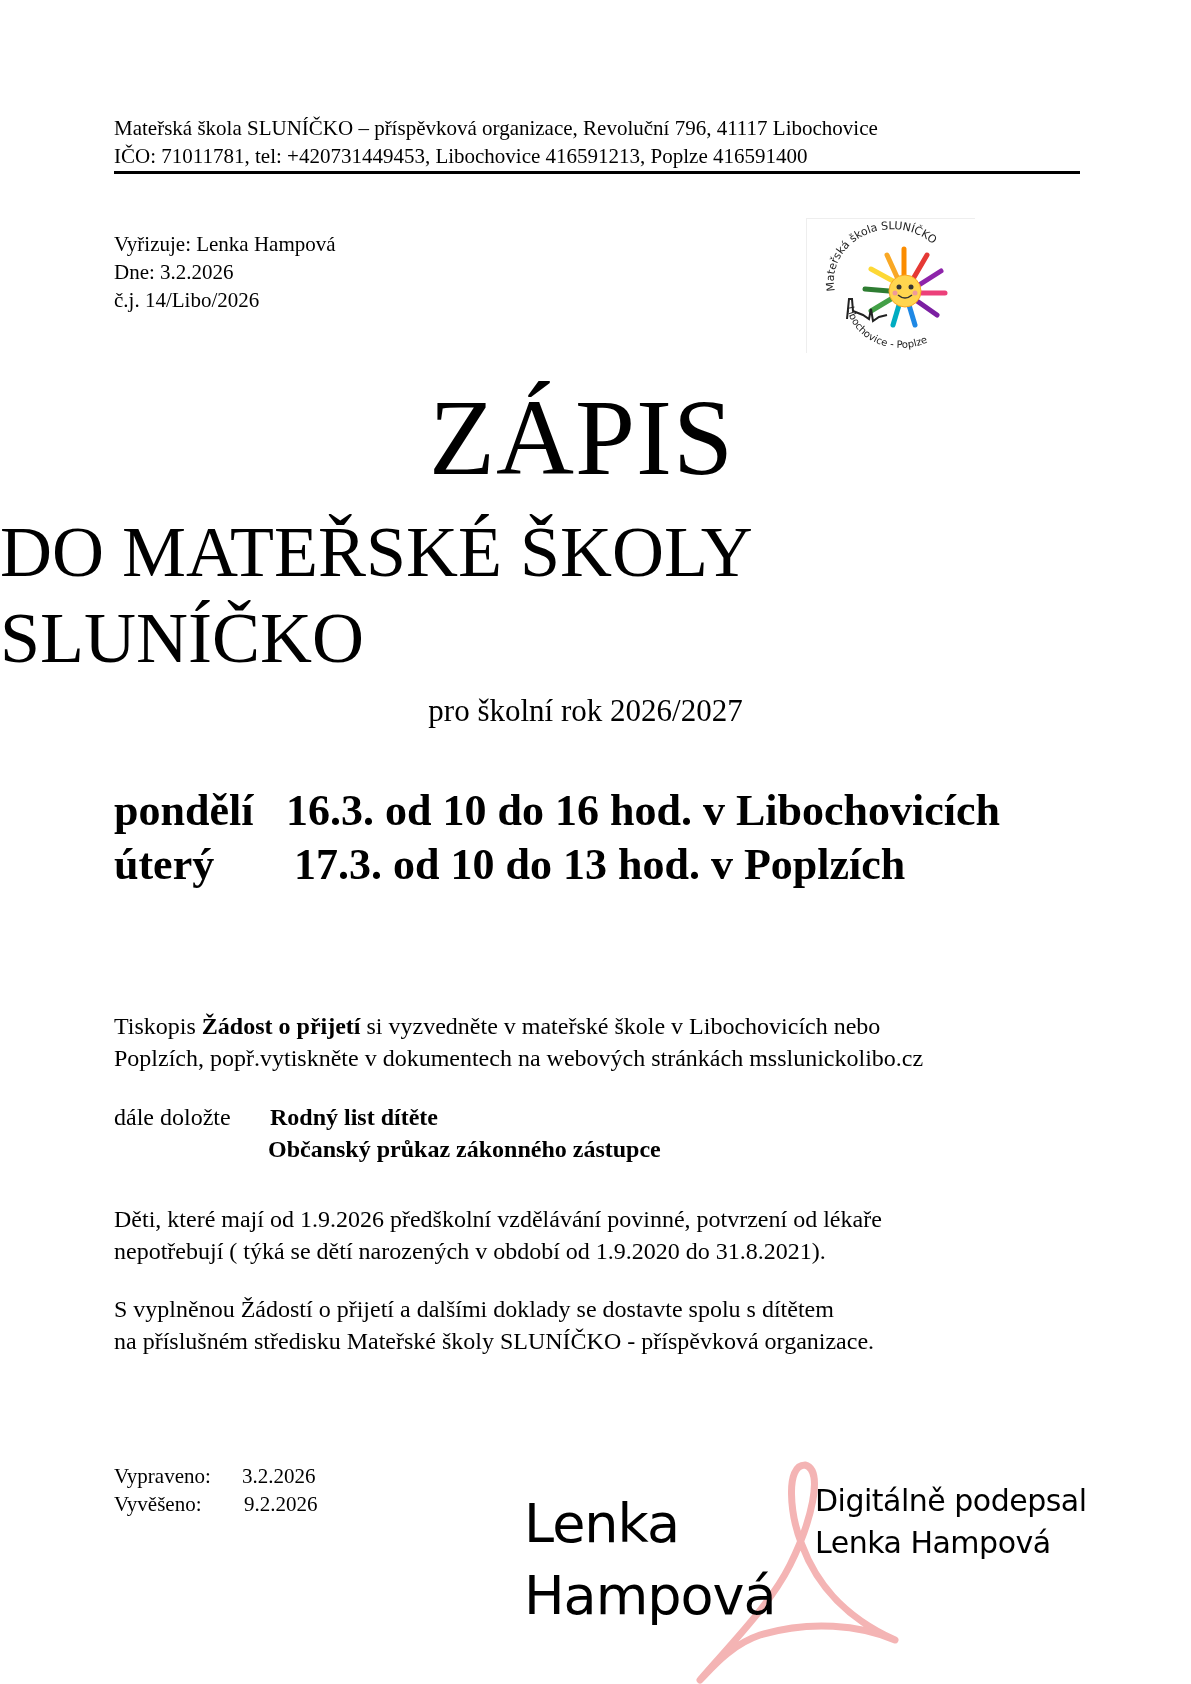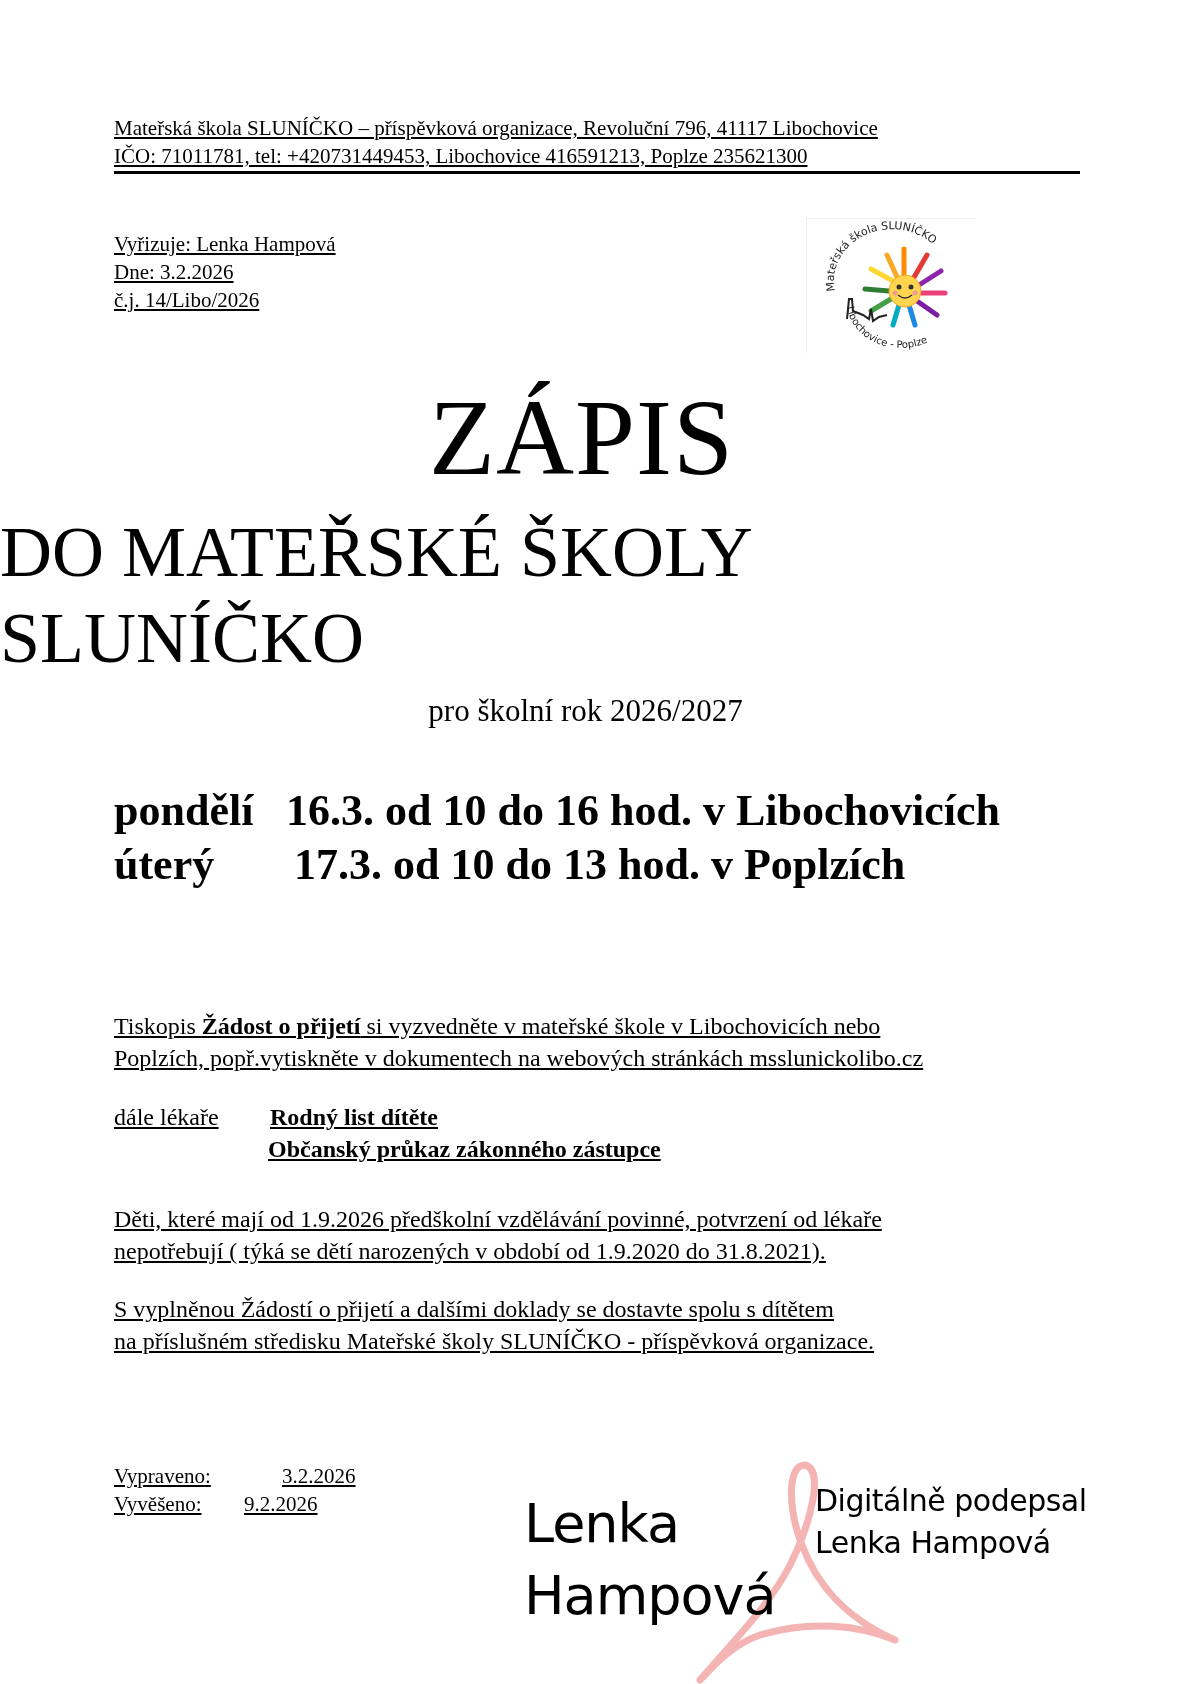--- a/index.html
+++ b/index.html
@@ -1,20 +1,20 @@
 <!DOCTYPE html>
 <html><head>
   <meta charset="utf-8">
   <style>
     html, body { margin: 0; padding: 0; background: #ffffff; }
     body {
       width: 1191px; height: 1684px; position: relative; overflow: hidden;
       font-family: "Liberation Serif", serif; color: #000;
     }
-    .abs { position: absolute; text-decoration: underline; }
+    .abs { position: absolute; }
     .header-line {
       font-size: 21px; line-height: 28px; white-space: nowrap;
     }
     .header-rule {
       position: absolute; left: 114px; top: 171px; width: 966px; height: 3px; background: #000;
     }
     .meta { font-size: 21px; line-height: 28px; white-space: nowrap; }
     .logo-box {
       position: absolute; left: 806px; top: 218px; width: 168px; height: 134px;
       border-left: 1px solid #eee; border-top: 1px solid #eee; background: #fff;
@@ -47,21 +47,21 @@
     .sig-info {
       position: absolute; left: 815px; top: 1480px; font-family: "DejaVu Sans", sans-serif;
       font-size: 30px; line-height: 42px; white-space: nowrap; letter-spacing: -0.5px;
     }
     .sig-mark { position: absolute; left: 690px; top: 1455px; width: 230px; height: 230px; }
   </style>
 </head>
 <body>
 
 <div class="abs header-line" style="left:114px; top:114px;">Mateřská škola SLUNÍČKO – příspěvková organizace, Revoluční 796, 41117 Libochovice</div>
-<div class="abs header-line" style="left:114px; top:142px;">IČO: 71011781, tel: +420731449453, Libochovice 416591213, Poplze 235621300</div>
+<div class="abs header-line" style="left:114px; top:142px;">IČO: 71011781, tel: +420731449453, Libochovice 416591213, Poplze 416591400</div>
 <div class="header-rule"></div>
 
 <div class="abs meta" style="left:114px; top:230px;">Vyřizuje: Lenka Hampová</div>
 <div class="abs meta" style="left:114px; top:258px;">Dne: 3.2.2026</div>
 <div class="abs meta" style="left:114px; top:286px;">č.j. 14/Libo/2026</div>
 
 <div class="logo-box">
   <svg width="168" height="134" viewBox="0 0 168 134">
     <defs>
       <path id="arcTop" d="M 28 72 A 56 50 0 0 1 142 52"></path>
@@ -106,32 +106,32 @@
 </div>
 <div class="schedule-row" style="top:838px;">
   <span class="day" style="width:180px;">úterý</span><span>17.3. od 10 do 13 hod. v Poplzích</span>
 </div>
 
 <div class="abs body-text" style="left:114px; top:1010px;">
   <span>Tiskopis </span><span class="bold">Žádost o přijetí</span><span> si vyzvedněte v mateřské škole v Libochovicích nebo</span>
 </div>
 <div class="abs body-text" style="left:114px; top:1042px;text-align:center;">Poplzích, popř.vytiskněte v dokumentech na webových stránkách msslunickolibo.cz</div>
 
-<div class="abs body-text" style="left:114px; top:1101px;">dále lékaře</div>
+<div class="abs body-text" style="left:114px; top:1101px;">dále doložte</div>
 <div class="abs body-text bold" style="left:270px; top:1101px;">Rodný list dítěte</div>
 <div class="abs body-text bold" style="left:268px; top:1133px;">Občanský průkaz zákonného zástupce</div>
 
 <div class="abs body-text" style="left:114px; top:1203px;">Děti, které mají od 1.9.2026 předškolní vzdělávání povinné, potvrzení od lékaře</div>
 <div class="abs body-text" style="left:114px; top:1235px;">nepotřebují ( týká se dětí narozených v období od 1.9.2020 do 31.8.2021).</div>
 
 <div class="abs body-text" style="left:114px; top:1293px;">S vyplněnou Žádostí o přijetí a dalšími doklady se dostavte spolu s dítětem</div>
 <div class="abs body-text" style="left:114px; top:1325px;">na příslušném středisku Mateřské školy SLUNÍČKO - příspěvková organizace.</div>
 
 <div class="abs dispatch" style="left:114px; top:1462px;">Vypraveno:</div>
-<div class="abs dispatch" style="left:242px; top:1462px;margin-left:40px;">3.2.2026</div>
+<div class="abs dispatch" style="left:242px; top:1462px;">3.2.2026</div>
 <div class="abs dispatch" style="left:114px; top:1490px;">Vyvěšeno:</div>
 <div class="abs dispatch" style="left:244px; top:1490px;">9.2.2026</div>
 
 <svg class="sig-mark" viewBox="0 0 230 230">
   <path d="M 115 10 C 95 10 100 60 112 90 C 125 125 150 160 205 185 C 170 170 120 165 70 180 C 40 190 20 215 10 225 C 40 190 80 150 100 110 C 120 70 135 15 115 10 Z" fill="none" stroke="#f4b4b4" stroke-width="7" stroke-linejoin="round"></path>
 </svg>
 <div class="sig-name" style="top:1488px;">Lenka</div>
 <div class="sig-name" style="top:1560px;">Hampová</div>
 <div class="sig-info">
   <div>Digitálně podepsal</div>

